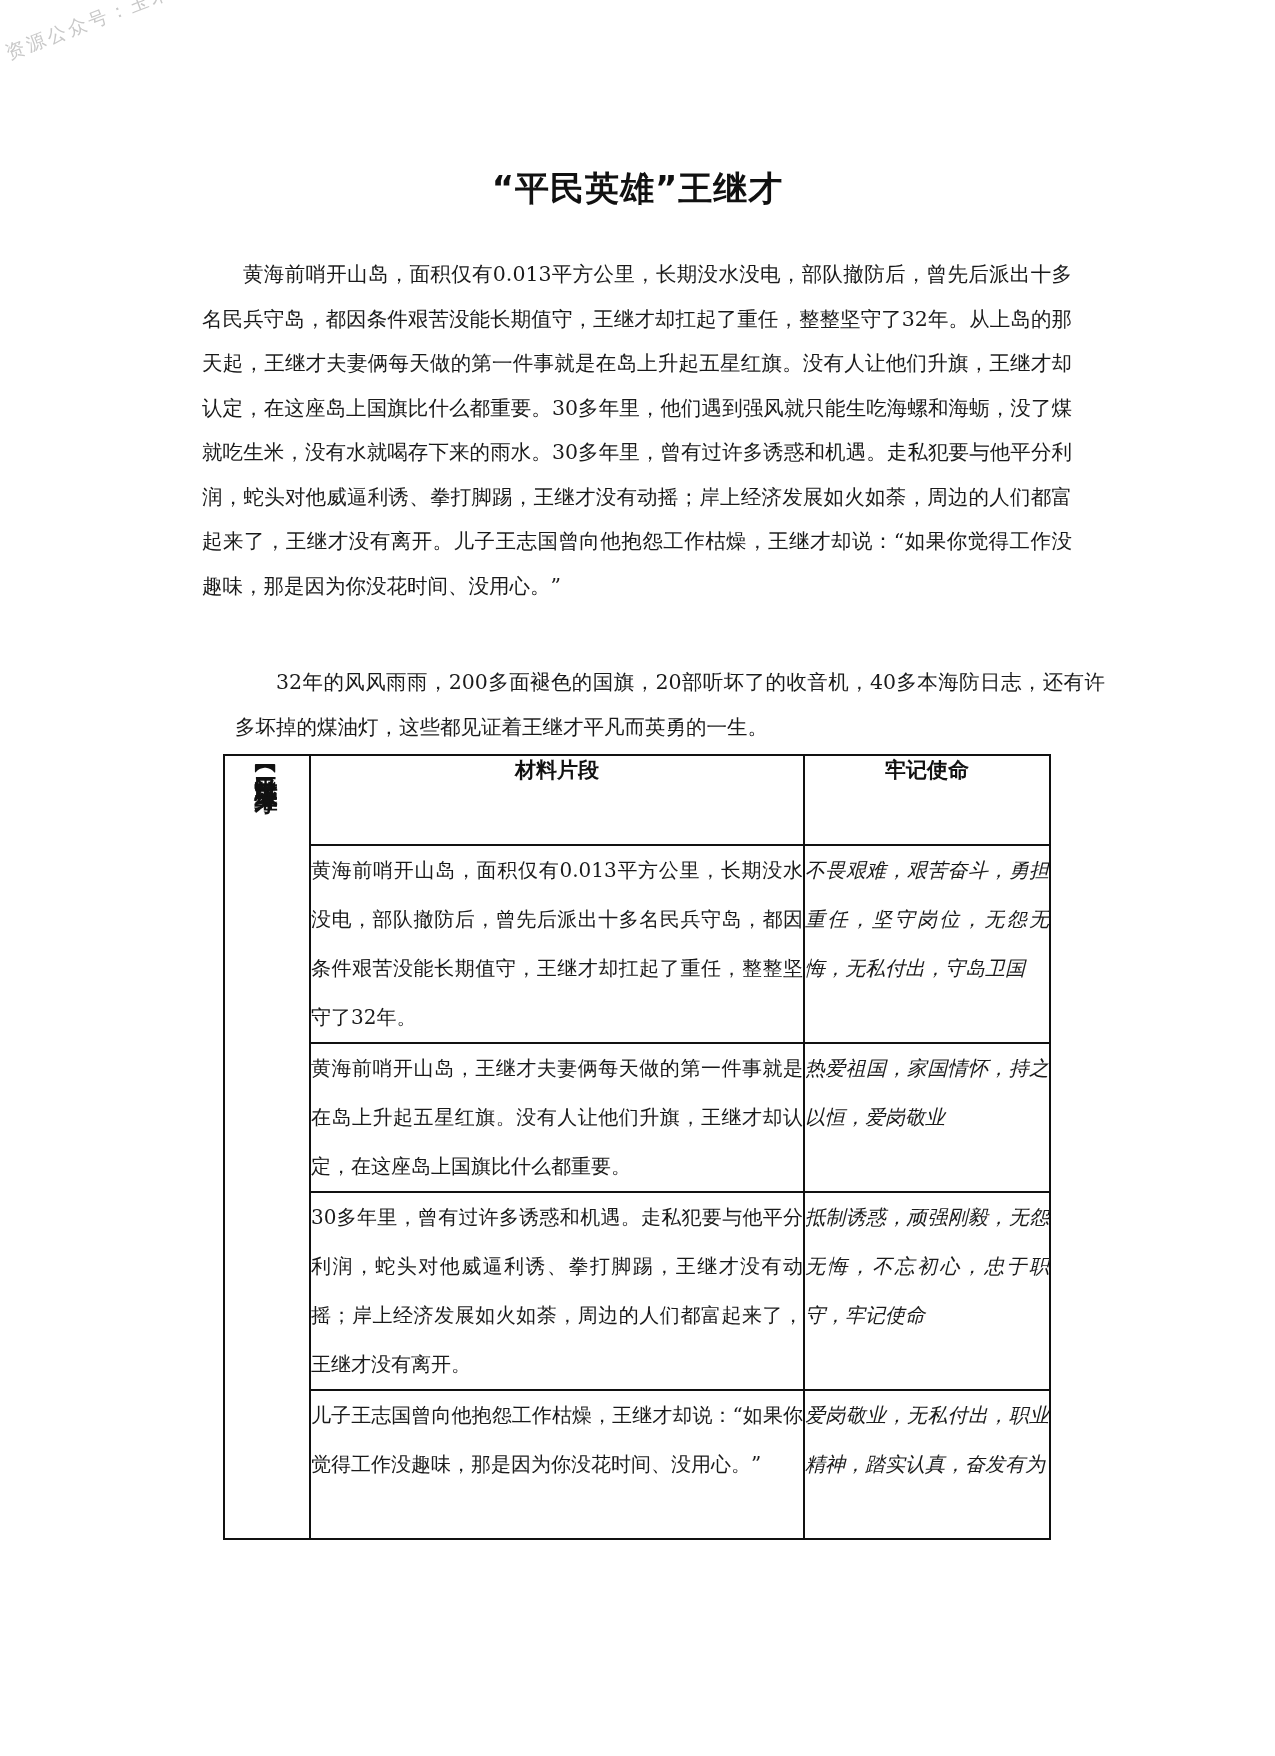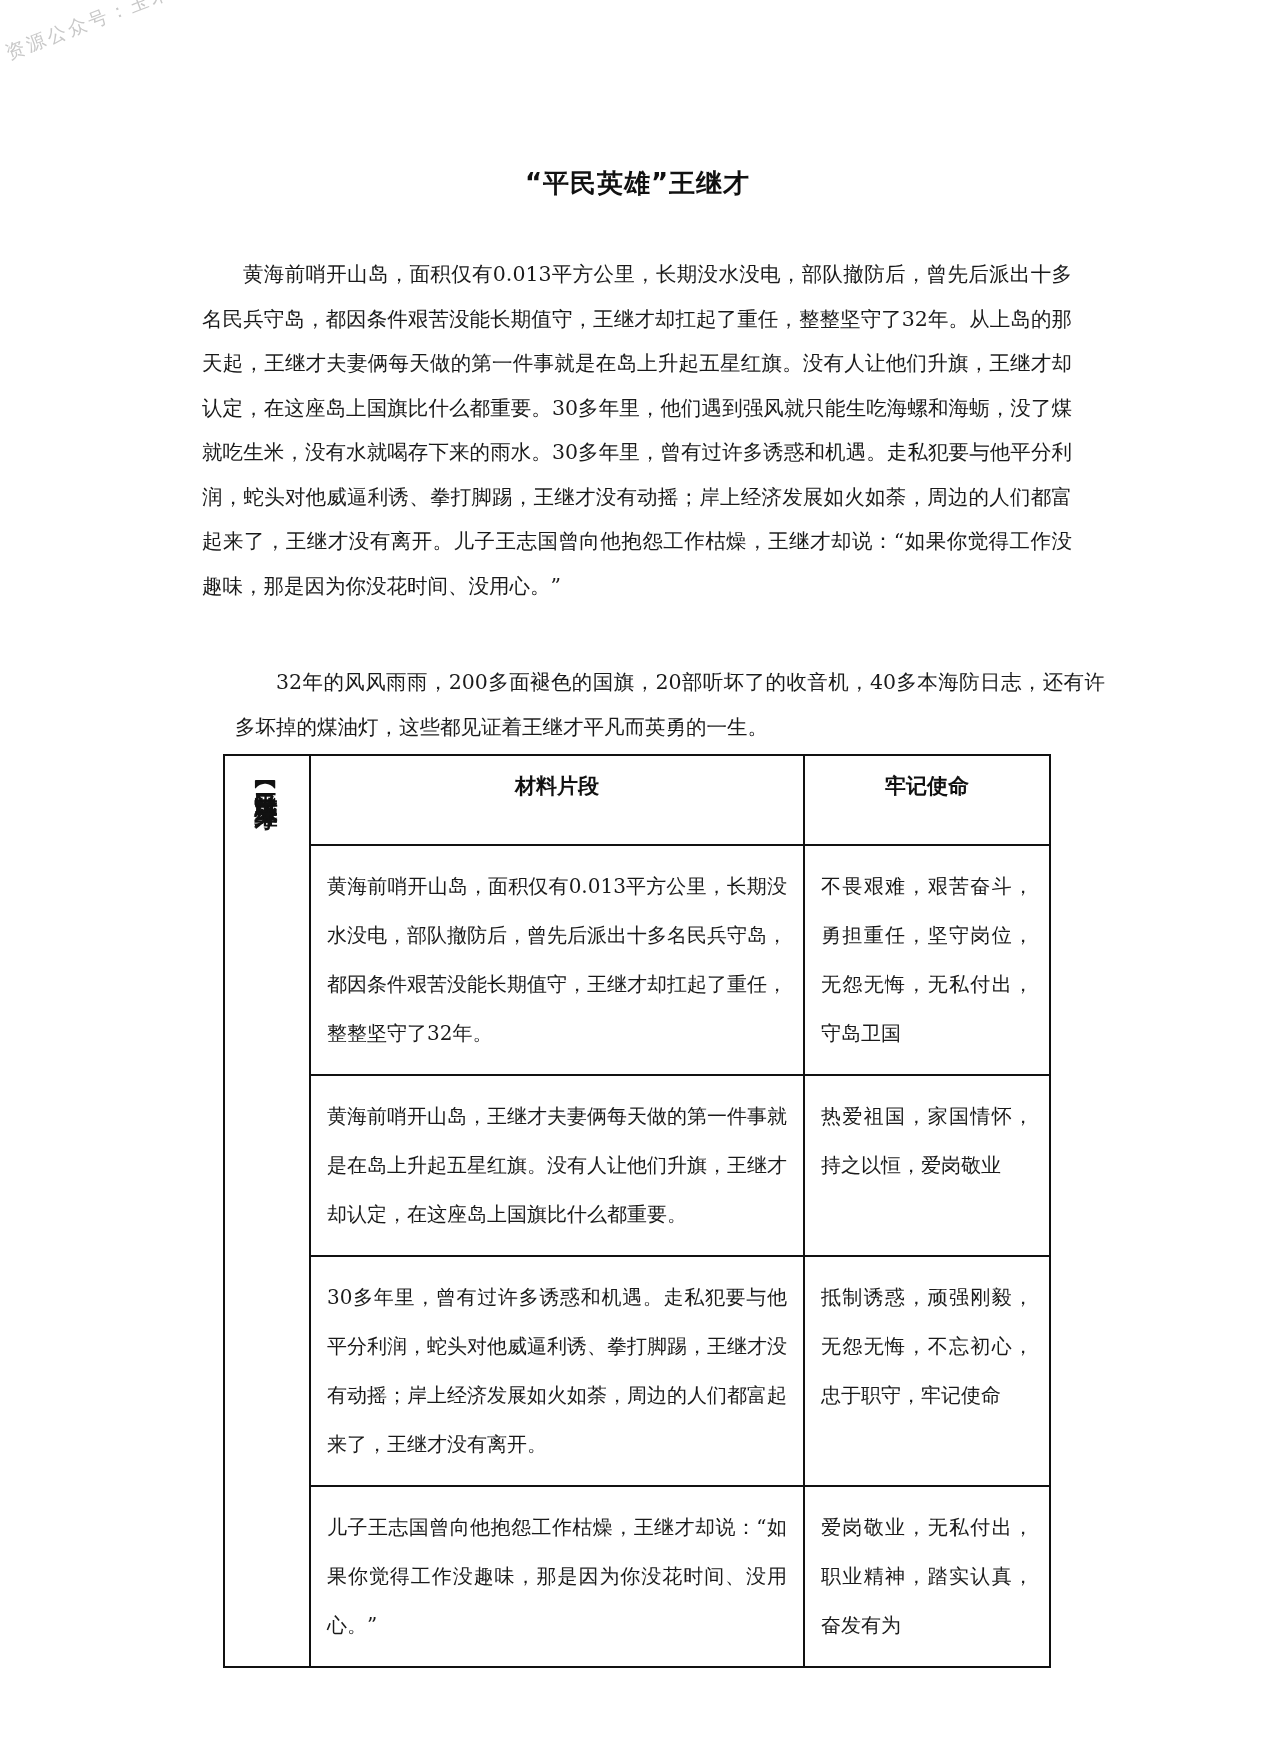--- a/index.html
+++ b/index.html
@@ -28,21 +28,21 @@
       letter-spacing: 3px;
     }
     .title {
       position: absolute;
       top: 166px;
       left: 0;
       width: 1275px;
       text-align: center;
       font-family: "DejaVu Sans", "Liberation Sans", sans-serif;
       font-weight: bold;
-      font-size: 26px;
+      font-size: 34px;
       letter-spacing: 1px;
       color: #111;
     }
     .body-text {
       position: absolute;
       left: 202px;
       width: 870px;
       font-size: 20.5px;
       line-height: 44.5px;
       text-align: justify;
@@ -57,21 +57,21 @@
       position: absolute;
       left: 223px;
       top: 754px;
       width: 826px;
       border-collapse: collapse;
       table-layout: fixed;
     }
     table.analysis td, table.analysis th {
       border: 2px solid #111;
       vertical-align: top;
-      padding: 16px;
+      padding: 0;
     }
     col.c-label { width: 86px; }
     col.c-material { width: 494px; }
     col.c-expr { width: 246px; }
 
     th.hdr {
       height: 90px;
       font-family: "DejaVu Sans", "Liberation Sans", sans-serif;
       font-weight: bold;
       font-size: 21px;
@@ -95,20 +95,21 @@
     }
     td.material, td.expr {
       font-size: 20px;
       line-height: 49px;
       padding: 0 8px 0 10px;
       color: #1a1a1a;
       text-align: justify;
     }
     td.expr {
       padding-left: 14px;
+      font-style: italic;
     }
     .row1 td { height: 196px; }
     .row2 td { height: 147px; }
     .row3 td { height: 196px; }
     .row4 td { height: 147px; }
   </style>
 </head>
 <body>
 
 <div class="watermark">资源公众号：玉米资料库</div>

